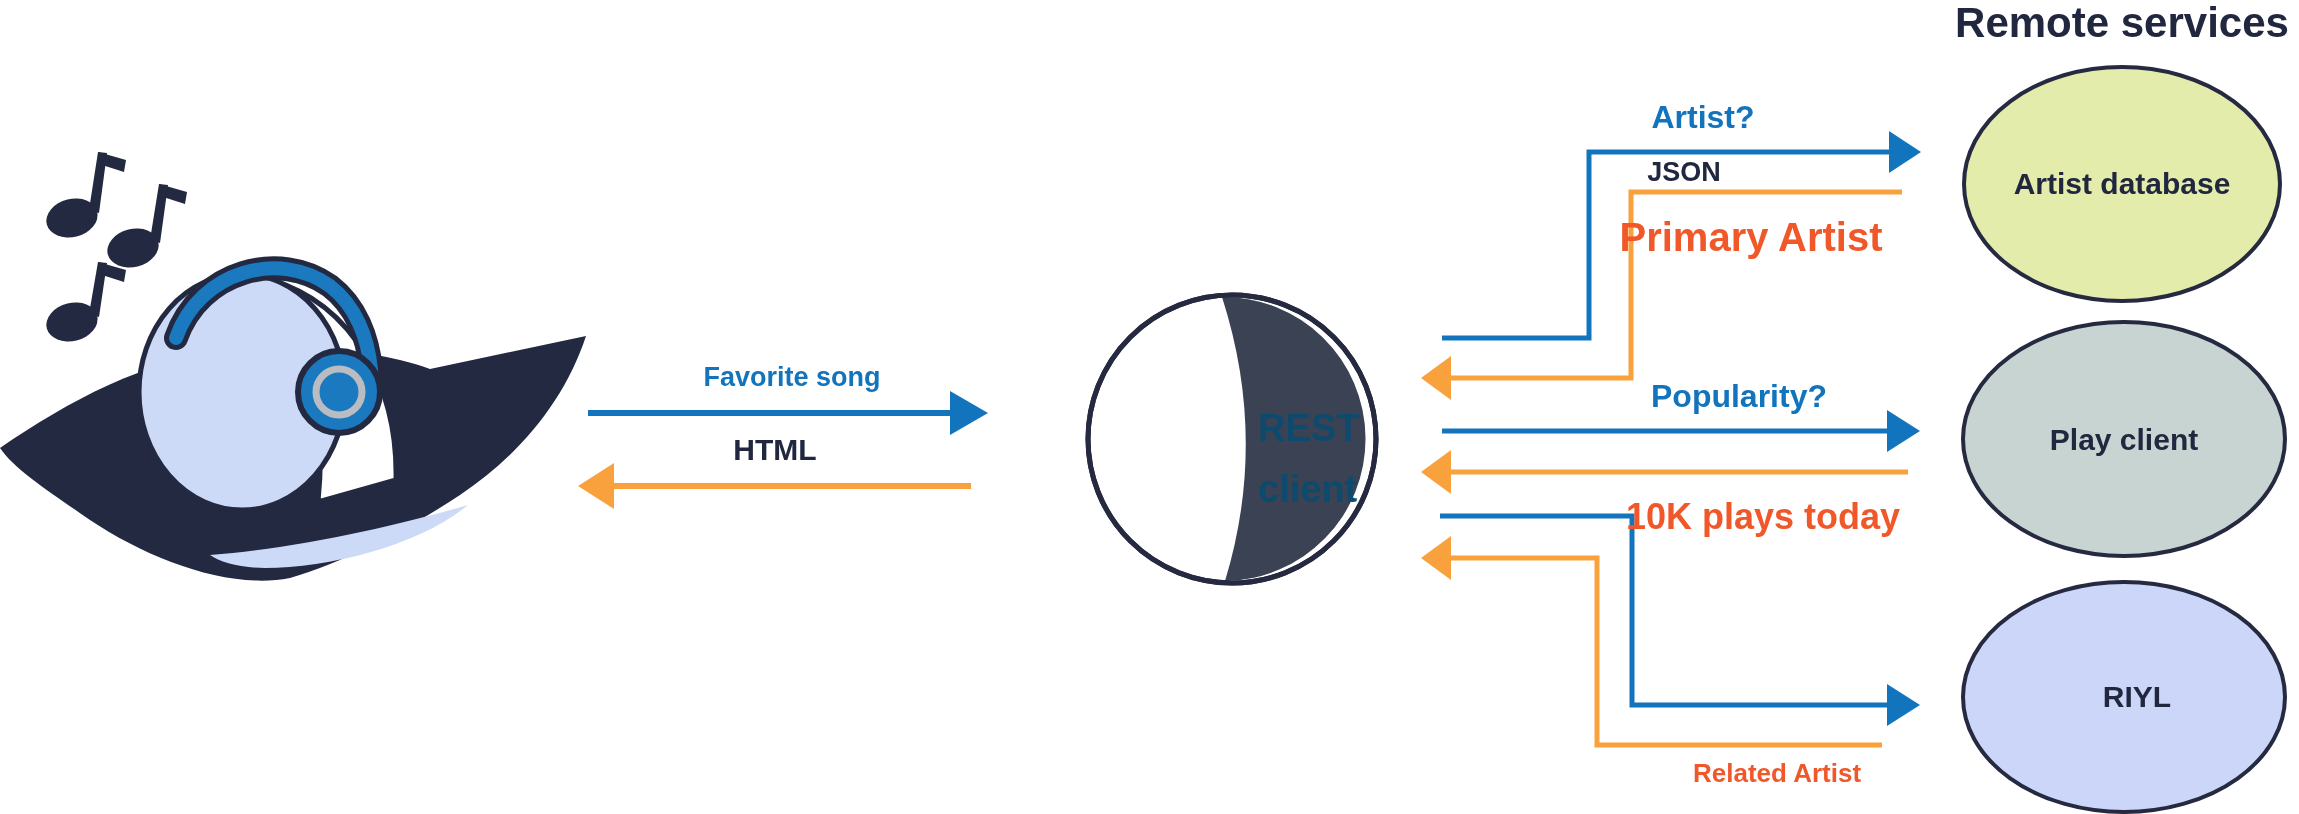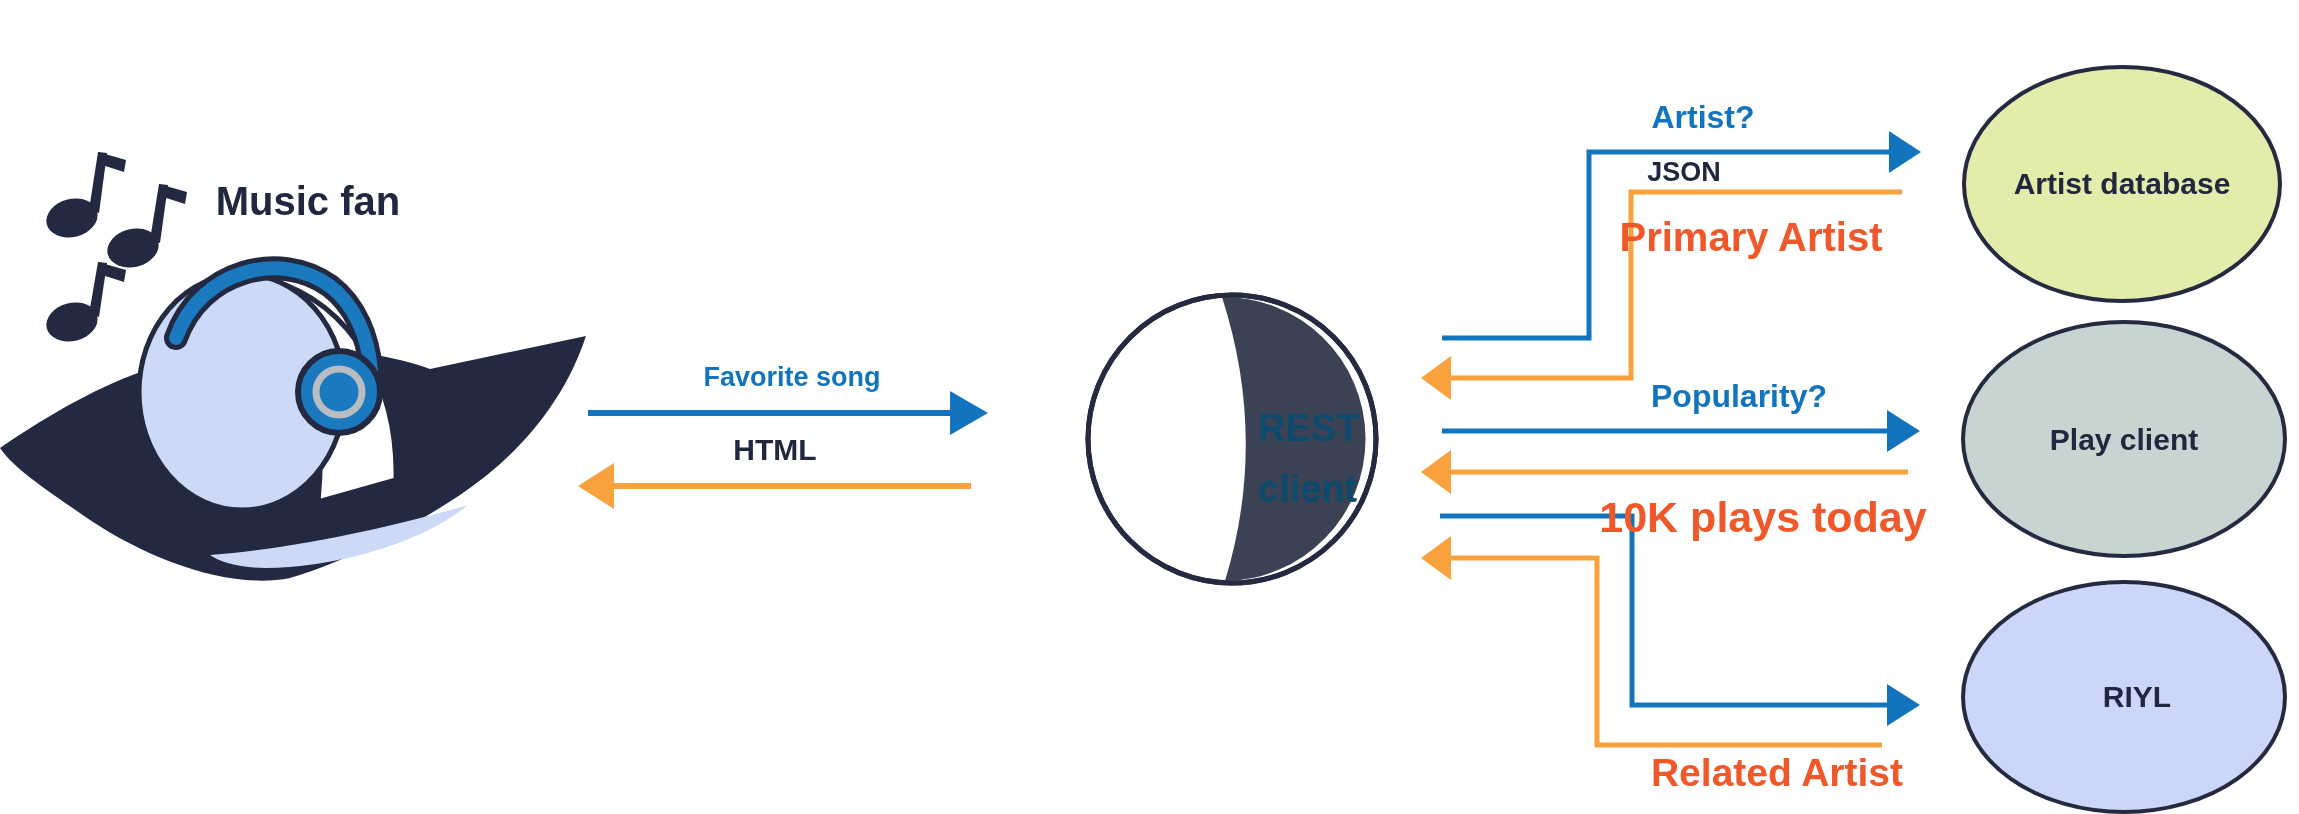--- a/index.html
+++ b/index.html
@@ -116,36 +116,36 @@
     <g>
       <polyline points="1882,745 1597,745 1597,558 1449,558" fill="none" stroke="#f9a23d" stroke-width="5"></polyline>
       <polygon points="1421,558 1451,536 1451,580" fill="#f9a23d"></polygon>
     </g>
 
     <ellipse cx="2122" cy="184" rx="158" ry="117" fill="#e3ecab" stroke="#252a41" stroke-width="4"></ellipse>
     <ellipse cx="2124" cy="439" rx="161" ry="117" fill="#c8d4d2" stroke="#252a41" stroke-width="4"></ellipse>
     <ellipse cx="2124" cy="697" rx="161" ry="115" fill="#ccd6f8" stroke="#252a41" stroke-width="4"></ellipse>
   </svg>
 
-  <div class="lbl c-navy" style="left:308px;top:201px;font-size:40px;">Music fan</div>
 
   <div class="lbl c-blue" style="left:792px;top:377px;font-size:27px;">Favorite song</div>
   <div class="lbl c-navy" style="left:775px;top:450px;font-size:30px;">HTML</div>
 
   <div class="rest-lbl">
     <div>REST</div>
     <div>client</div>
   </div>
 
+  <div class="lbl c-navy" style="left:2122px;top:23px;font-size:42px;">Remote services</div>
 
   <div class="lbl c-blue" style="left:1703px;top:117px;font-size:32px;">Artist?</div>
   <div class="lbl c-navy" style="left:1684px;top:172px;font-size:27px;">JSON</div>
   <div class="lbl c-orange" style="left:1751px;top:237px;font-size:40px;">Primary Artist</div>
   <div class="lbl c-navy" style="left:2122px;top:184px;font-size:30px;">Artist database</div>
 
   <div class="lbl c-blue" style="left:1739px;top:396px;font-size:32px;">Popularity?</div>
-  <div class="lbl c-orange" style="left:1763px;top:517px;font-size:43px;">10K plays today</div>
+  <div class="lbl c-orange" style="left:1763px;top:517px;font-size:36px;">10K plays today</div>
   <div class="lbl c-navy" style="left:2124px;top:440px;font-size:30px;">Play client</div>
 
-  <div class="lbl c-orange" style="left:1777px;top:773px;font-size:39px;">Related Artist</div>
+  <div class="lbl c-orange" style="left:1777px;top:773px;font-size:26px;">Related Artist</div>
   <div class="lbl c-navy" style="left:2124px;top:697px;font-size:30px;margin-left:13px;">RIYL</div>
 
 </div>
 
 </body></html>

